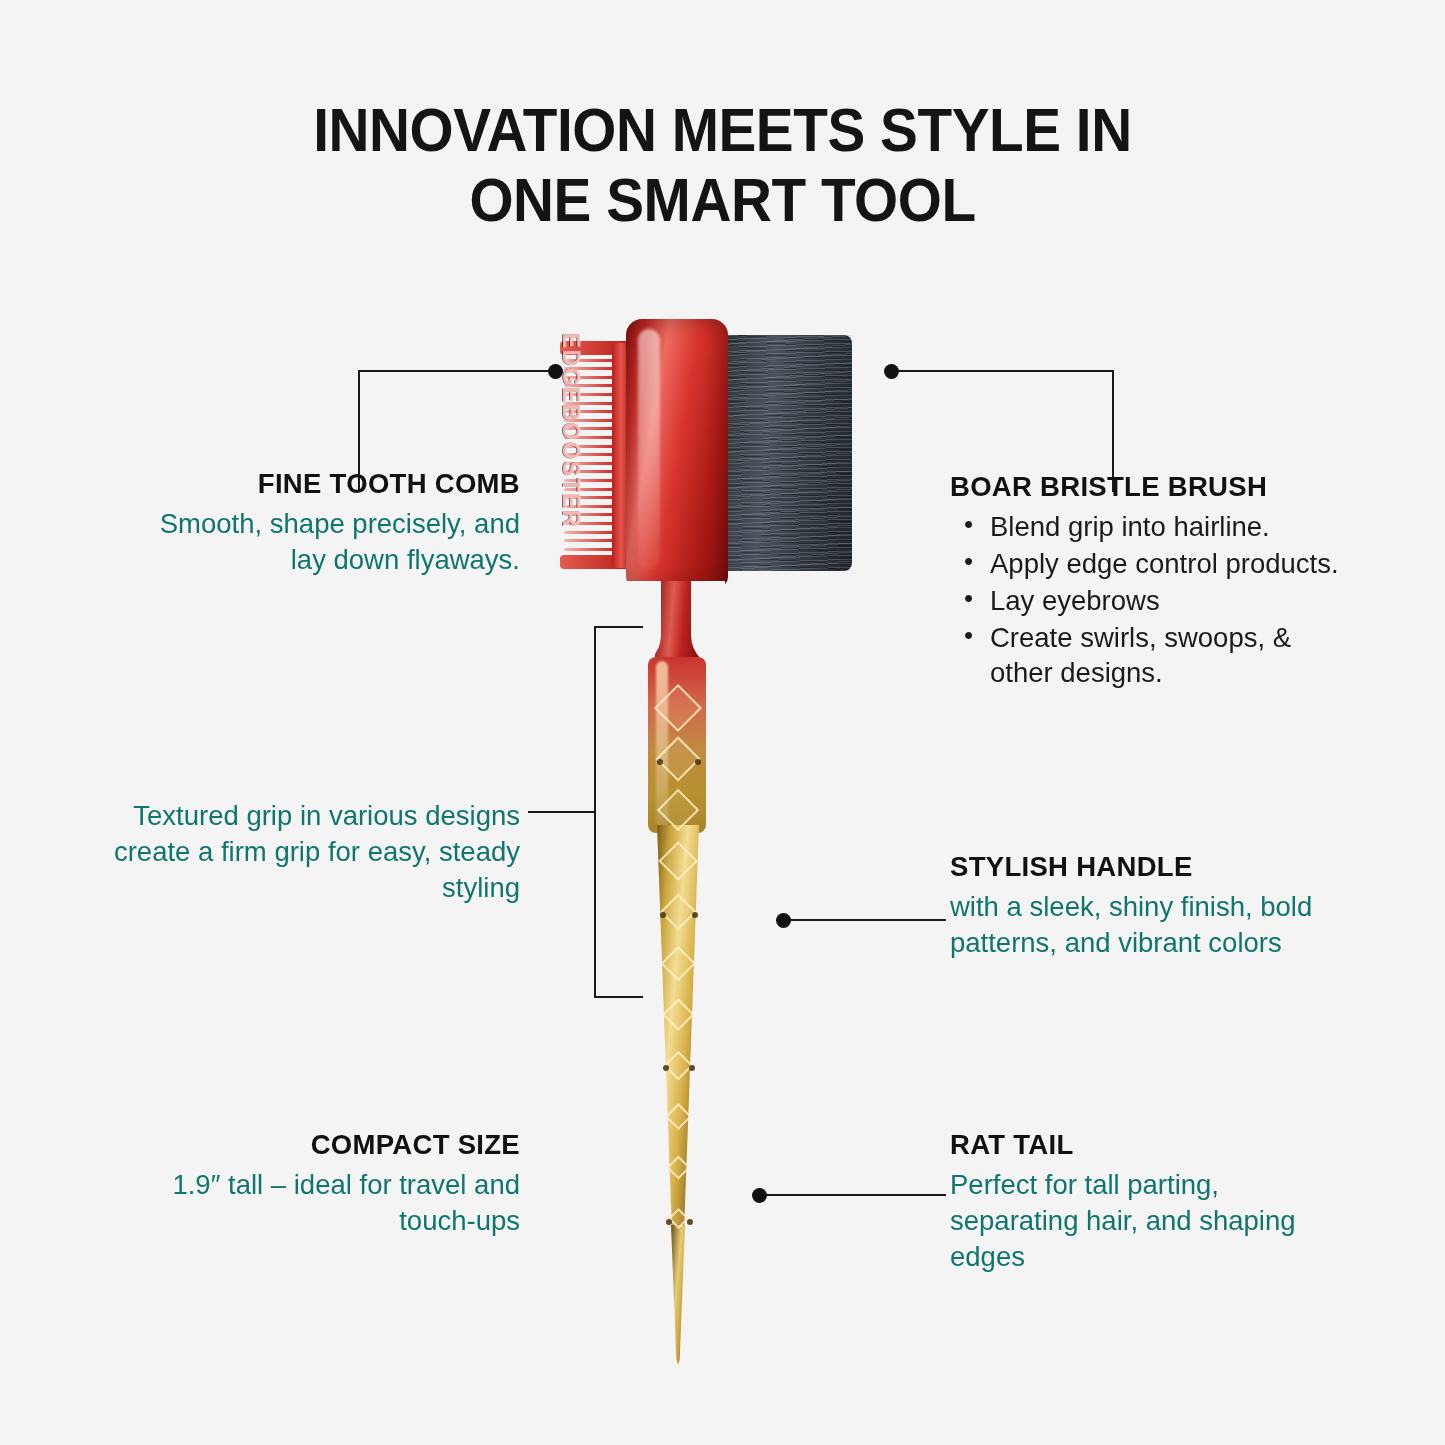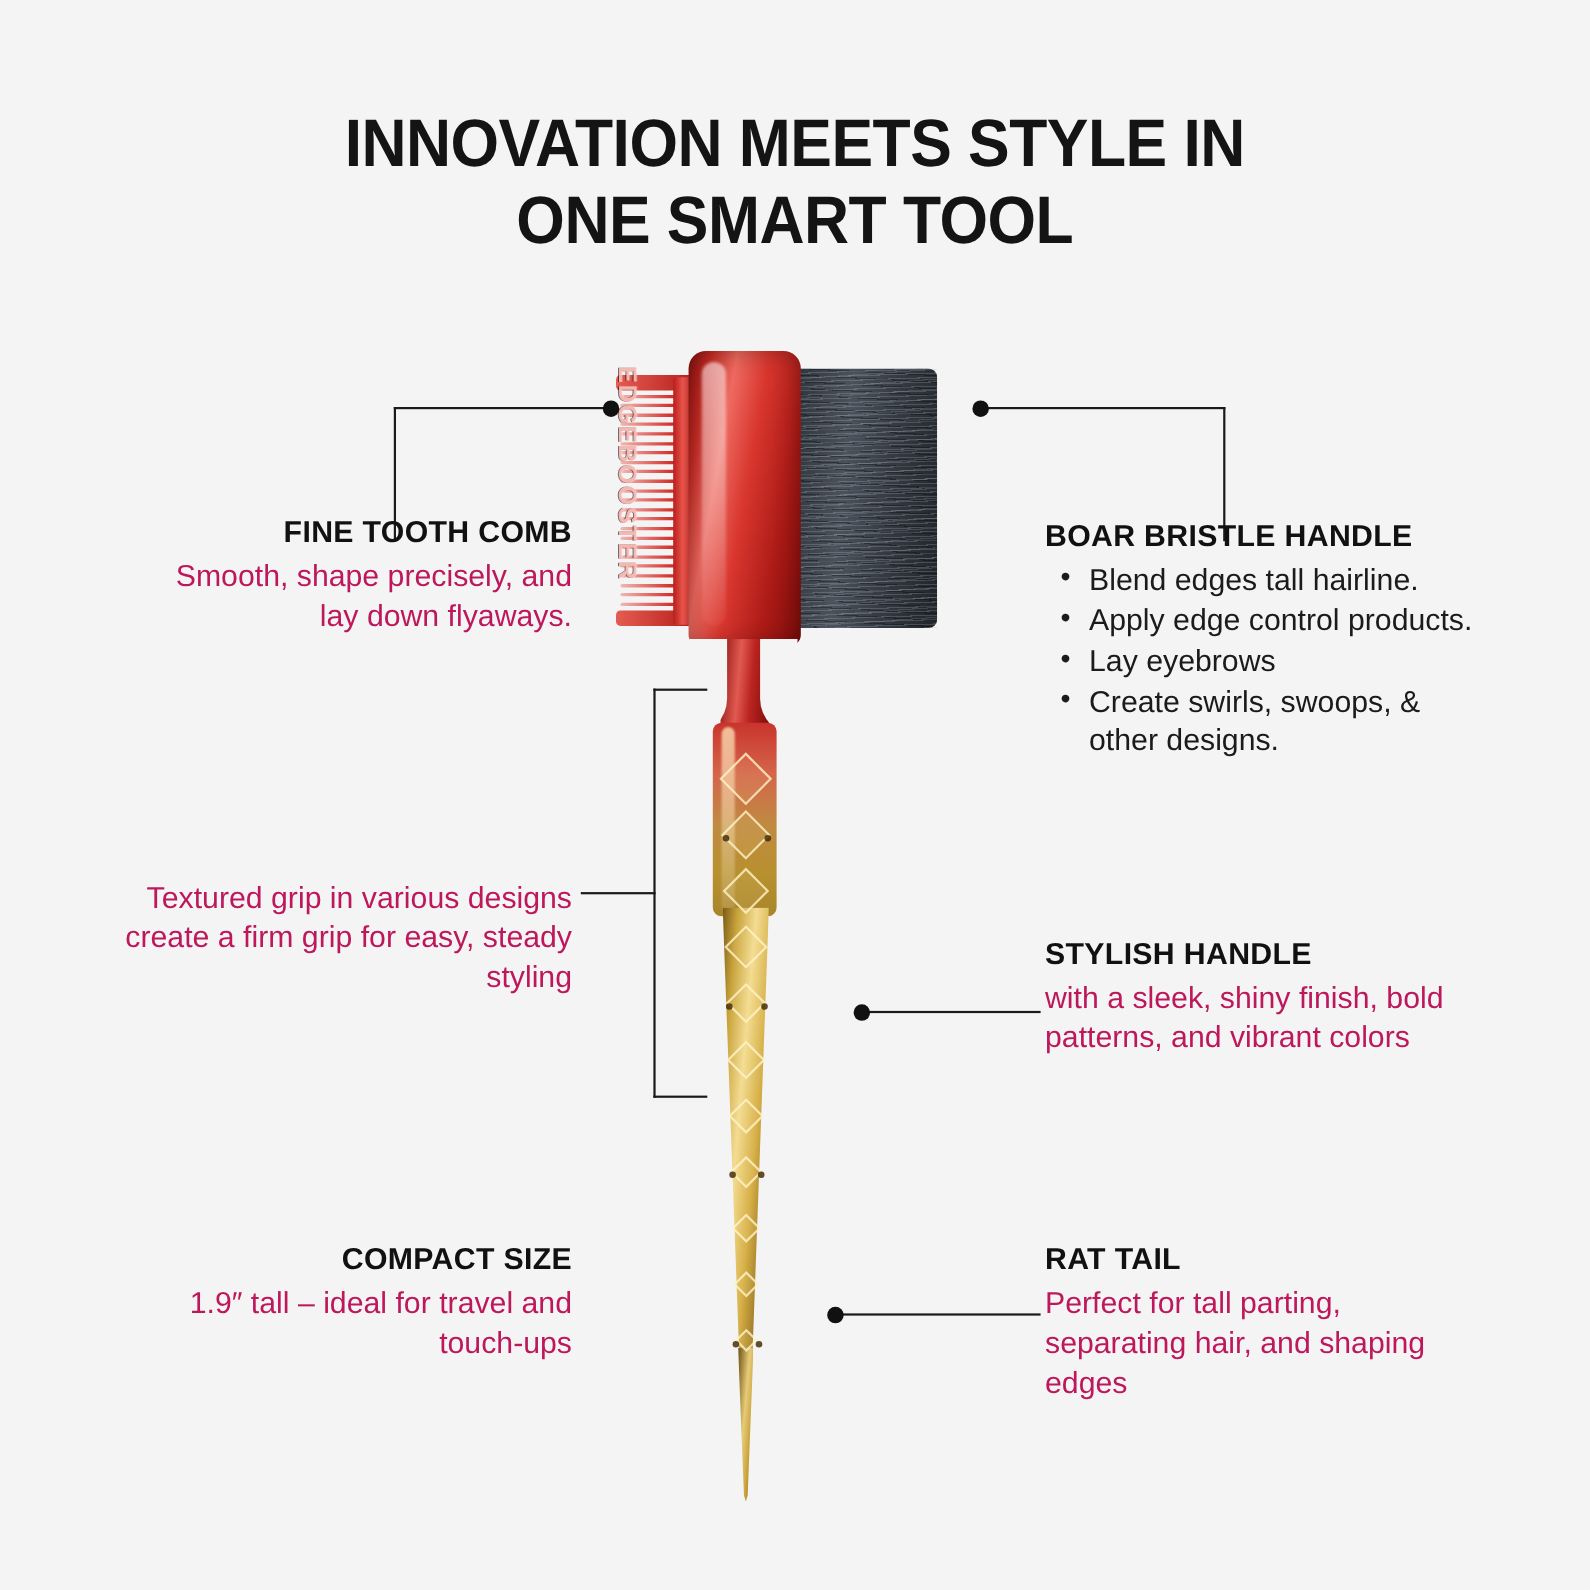--- a/index.html
+++ b/index.html
@@ -33,21 +33,21 @@
     font-weight:bold;
     font-size:27.5px;
     letter-spacing:0.3px;
     color:#111;
     line-height:1.25;
     margin-bottom:5px;
   }
   .callout .bd {
     font-size:27.5px;
     line-height:1.30;
-    color:#be185d;
+    color:#0f766e;
     font-weight:400;
   }
   .left-col { text-align:right; }
   .right-col { text-align:left; }
 
   ul.bullets { list-style:none; }
   ul.bullets li {
     font-size:27.5px;
     line-height:1.30;
     color:#1b1b1b;
@@ -298,23 +298,23 @@
   <div class="callout left-col" style="left:60px; top:798px; width:460px;">
     <div class="bd">Textured grip in various designs create a firm grip for easy, steady styling</div>
   </div>
 
   <div class="callout left-col" style="left:140px; top:1128px; width:380px;">
     <div class="hd">COMPACT SIZE</div>
     <div class="bd">1.9″ tall – ideal for travel and touch-ups</div>
   </div>
 
   <div class="callout right-col" style="left:950px; top:470px; width:400px;">
-    <div class="hd">BOAR BRISTLE HANDLE</div>
+    <div class="hd">BOAR BRISTLE BRUSH</div>
     <ul class="bullets" id="brushBullets">
-        <li>Blend edges tall hairline.</li>
+        <li>Blend grip into hairline.</li>
         <li>Apply edge control products.</li>
         <li>Lay eyebrows</li>
         <li>Create swirls, swoops, &amp; other designs.</li>
       </ul>
   </div>
 
   <div class="callout right-col" style="left:950px; top:850px; width:400px;">
     <div class="hd">STYLISH HANDLE</div>
     <div class="bd">with a sleek, shiny finish, bold patterns, and vibrant colors</div>
   </div>

